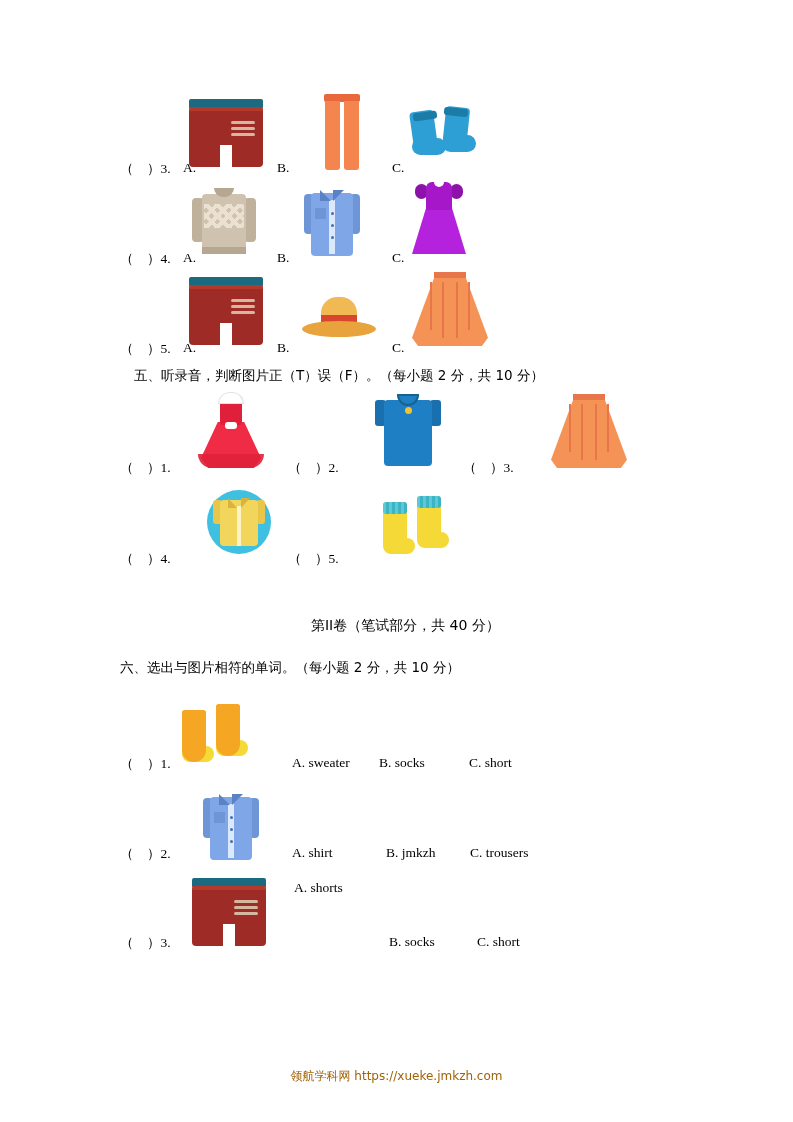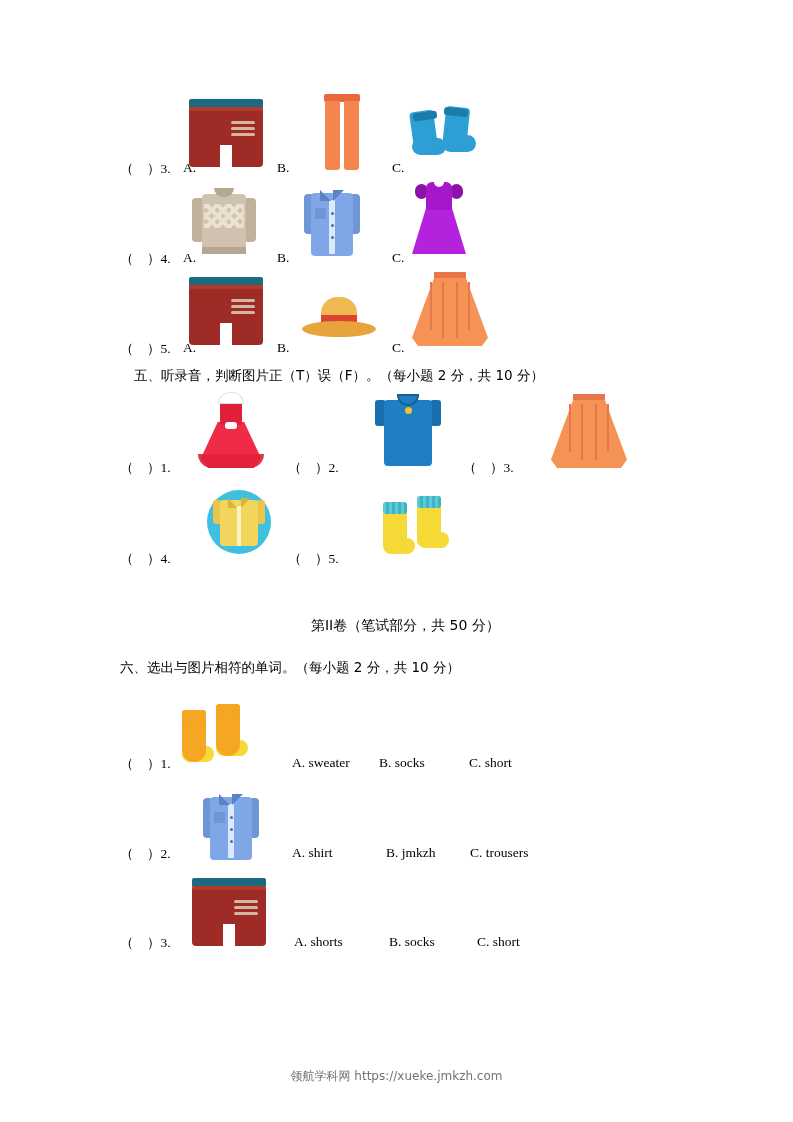--- a/index.html
+++ b/index.html
@@ -50,21 +50,21 @@
     white-space: pre;
   }
   .footer {
     position: absolute;
     left: 0;
     top: 1068px;
     width: 793px;
     text-align: center;
     font-family: "DejaVu Sans", sans-serif;
     font-size: 12px;
-    color: #737373;
+    color: #a16207;
     white-space: pre;
   }
 
   
   .abs { position: absolute; }
 
   
   .icon { position: absolute; }
 
   
@@ -460,21 +460,21 @@
     <div class="sk a"></div>
     <div class="cuff a"></div>
     <div class="ft b"></div>
     <div class="sk b"></div>
     <div class="cuff b"></div>
   </div>
   <div class="abs paren" style="left:120px; top:550px;">（    ）4.</div>
   <div class="abs paren" style="left:288px; top:550px;">（    ）5.</div>
 
   <div class="abs center-head" style="left:0; top:601px; width:793px;">
-    <span>第II卷（笔试部分，共 50 分）</span>
+    <span>第II卷（笔试部分，共 40 分）</span>
   </div>
 
   <div class="abs section-head" style="left:120px; top:659px;">六、选出与图片相符的单词。（每小题 2 分，共 10 分）</div>
 
   <div class="icon ic-socks-yellow" style="left:182px; top:700px;">
     <div class="ft a"></div>
     <div class="sk a" style="background:#f5a623;"></div>
     <div class="cuff a" style="background:#f5a623;"></div>
     <div class="ft b"></div>
     <div class="sk b" style="background:#f5a623;"></div>
@@ -507,18 +507,18 @@
     <div class="body"></div>
     <div class="hl"></div>
     <div class="lines">
         <i></i>
         <i></i>
         <i></i>
       </div>
     <div class="notch"></div>
   </div>
   <div class="abs paren" style="left:120px; top:934px;">（    ）3.</div>
-  <div class="abs word-opt" style="left:294px; top:934px;">A. shorts</div>
+  <div class="abs word-opt" style="left:294px; top:880px;">A. shorts</div>
   <div class="abs word-opt" style="left:389px; top:934px;">B. socks</div>
   <div class="abs word-opt" style="left:477px; top:934px;">C. short</div>
 
   <div class="footer">领航学科网 https://xueke.jmkzh.com</div>
 </div>
 
 </body></html>

